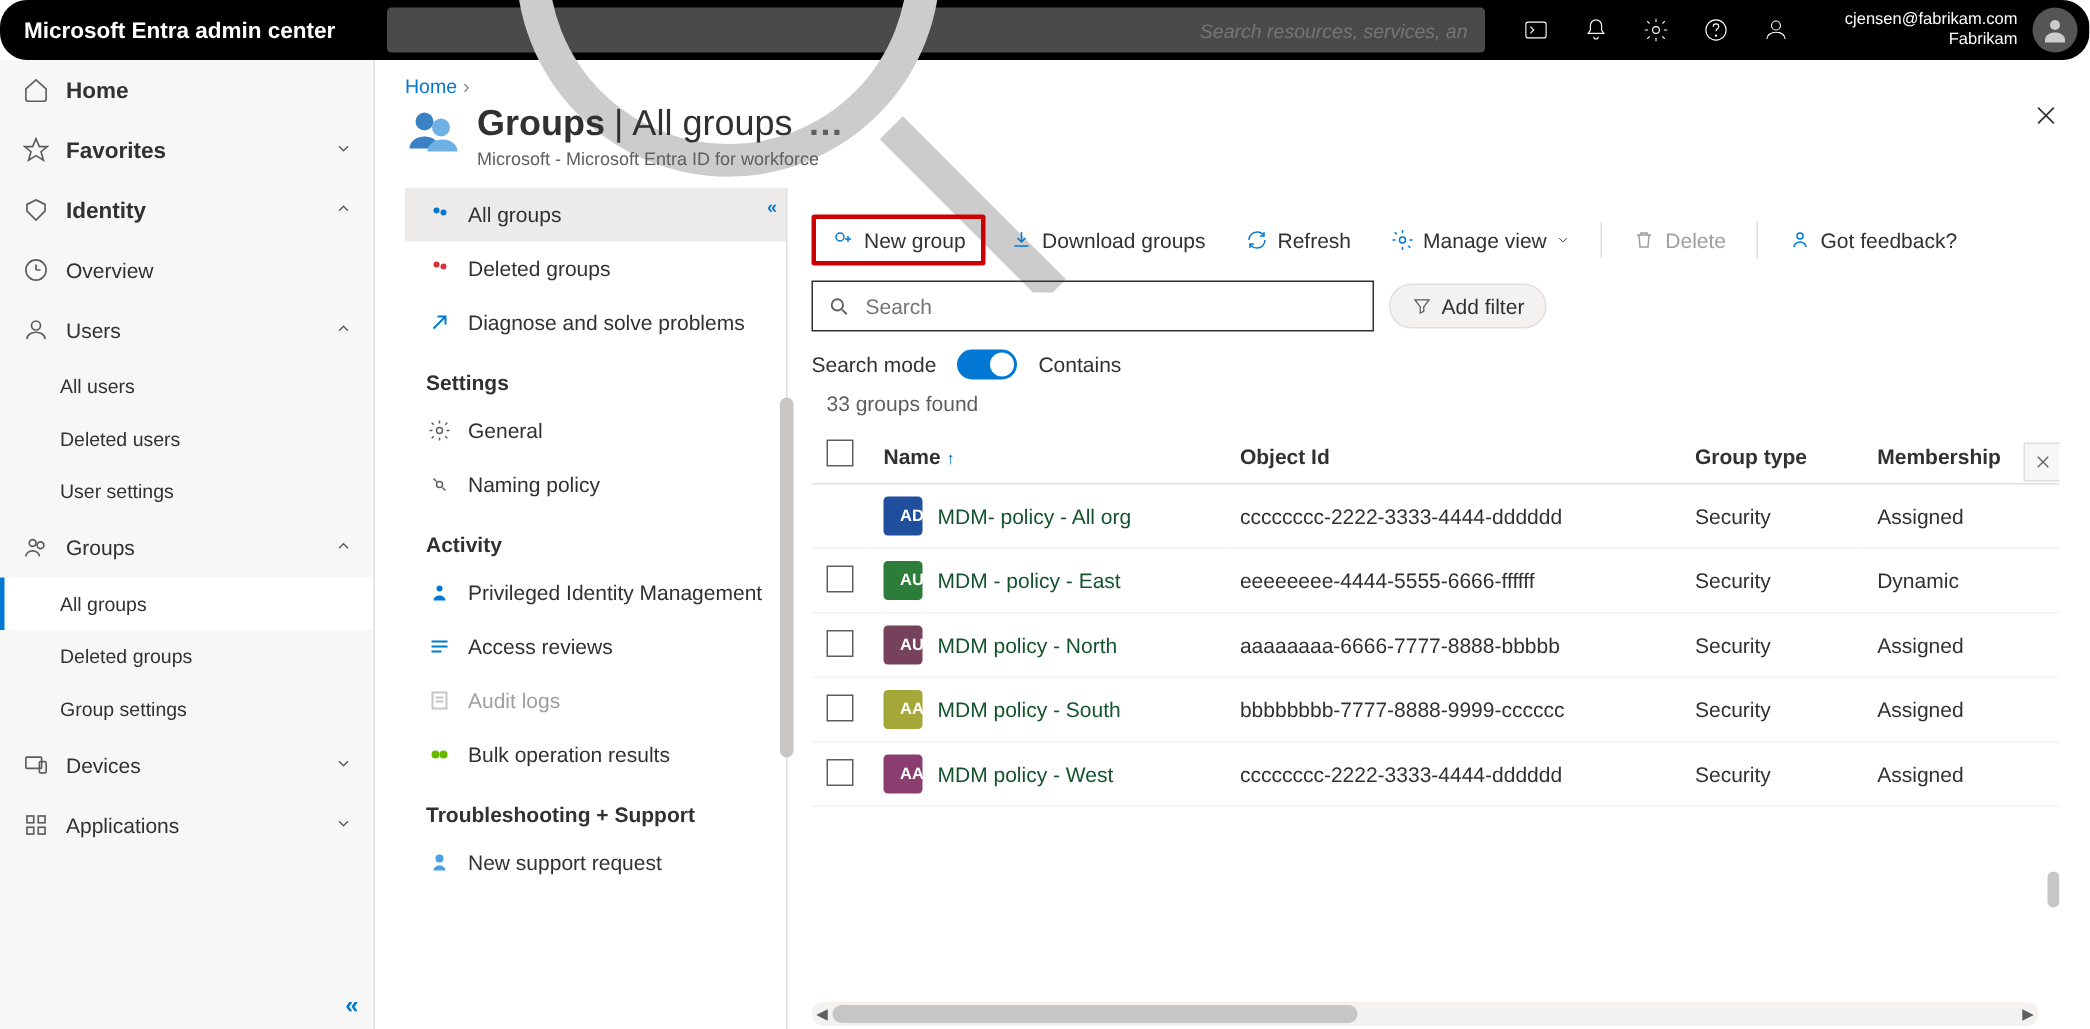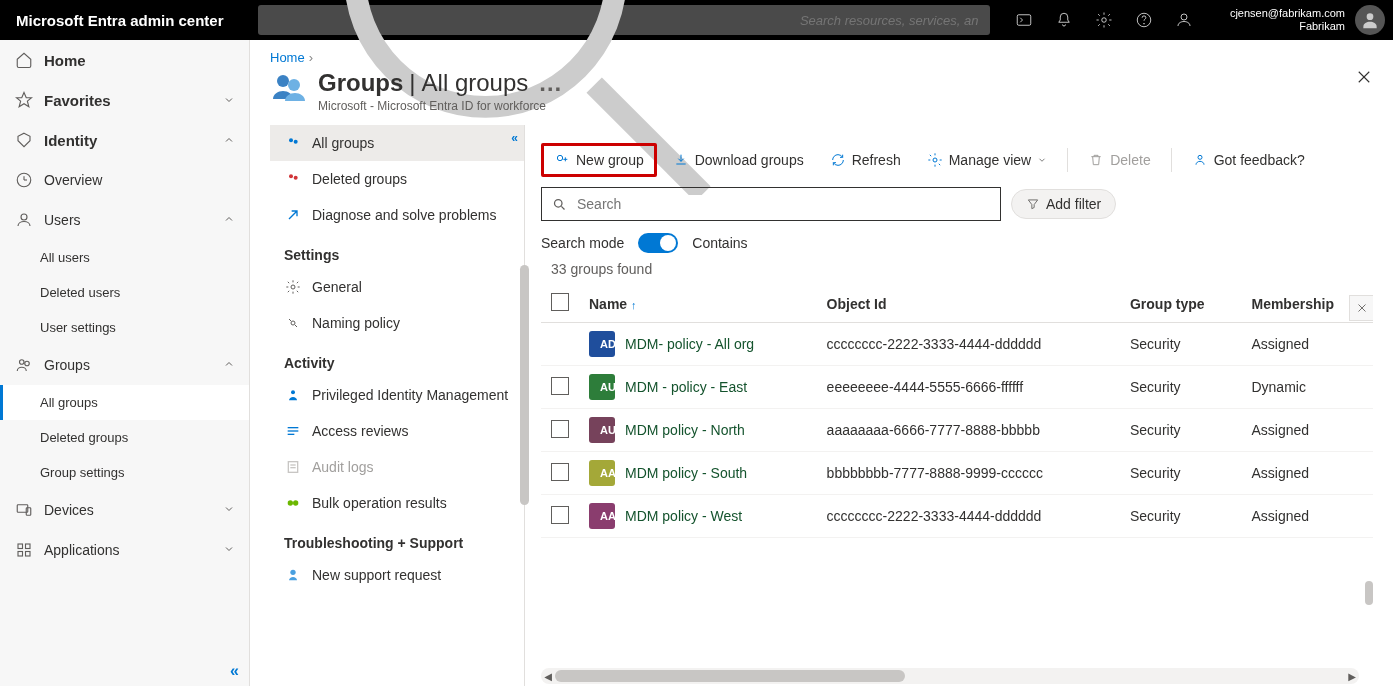--- a/index.html
+++ b/index.html
@@ -1,20 +1,20 @@
 <!DOCTYPE html>
 <html><head>
 <meta charset="utf-8">
 <style>
   * { box-sizing: border-box; }
   html, body { margin: 0; padding: 0; font-family: "Segoe UI", sans-serif; background:#fff; color:#323130; }
   body { width:1393px; height:686px; overflow:hidden; position:relative; }
 
   
-  .header { display:flex; align-items:center; background:#000; color:#fff; height:40px; width:100%; }
+  .header { display:flex; align-items:center; background:#000; color:#fff; height:40px; width:100%;border-radius:18px; }
   .header .brand { padding:0 16px; font-size:15px; font-weight:600; white-space:nowrap; flex:0 0 250px; }
   .header .search-wrap { flex:1; margin:0 8px; }
   .header .search { display:flex; align-items:center; background:#4a4a4a; border-radius:3px; height:30px; padding:0 10px; width:100%; }
   .header .search svg { fill:none; stroke:#ccc; }
   .header .search input { flex:1; background:transparent; border:none; color:#ddd; font-style:italic; font-size:13px; margin-left:8px; outline:none; }
   .header-icons { display:flex; align-items:center; gap:4px; padding:0 8px; }
   .header-icons .hicon { width:36px; height:40px; display:flex; align-items:center; justify-content:center; cursor:pointer; }
   .header-icons .hicon svg { stroke:#fff; fill:none; width:18px; height:18px; }
   .account { display:flex; align-items:center; padding:0 8px 0 20px; gap:10px; }
   .account .acct-text { text-align:right; font-size:11px; line-height:1.2; }
@@ -67,21 +67,21 @@
   .cmdbar { display:flex; align-items:center; gap:6px; margin:18px 0 10px 245px; font-size:14px; }
   .cmdbar .cmd { display:flex; align-items:center; gap:6px; padding:6px 10px; cursor:pointer; }
   .cmdbar .cmd svg { width:16px;height:16px; fill:none; stroke:#0078d4; stroke-width:1.5; }
   .cmdbar .cmd.disabled { color:#a19f9d; }
   .cmdbar .cmd.disabled svg { stroke:#a19f9d; }
   .cmdbar .divider { width:1px; height:24px; background:#e1dfdd; margin:0 4px; }
   .cmdbar .highlight-box { border:3px solid #c00; border-radius:2px; padding:0; }
   .cmdbar .chev-down svg { width:10px;height:10px; stroke:#323130; }
 
   .filters { display:flex; align-items:center; gap:10px; margin-left:0; }
-  .filters .search-box { display:flex; align-items:center; border:1px solid #323130; width:460px; height:34px; padding:0 10px; gap:8px; }
+  .filters .search-box { display:flex; align-items:center; border:1px solid #323130; width:375px; height:34px; padding:0 10px; gap:8px; }
   .filters .search-box svg { width:15px; height:15px; stroke:#605e5c; fill:none; stroke-width:2; }
   .filters .search-box input { border:none; outline:none; flex:1; font-size:14px; }
   .filters .add-filter { display:flex; align-items:center; gap:6px; background:#f3f2f1; border:1px solid #e1dfdd; border-radius:16px; padding:6px 14px; font-size:14px; cursor:pointer; }
   .filters .add-filter svg { width:14px;height:14px;fill:none;stroke:#605e5c;stroke-width:1.5; }
 
   .search-mode { display:flex; align-items:center; gap:14px; margin:12px 0 8px; font-size:14px; }
   .toggle { width:40px; height:20px; background:#0078d4; border-radius:10px; position:relative; cursor:pointer; }
   .toggle::after { content:""; position:absolute; top:2px; right:2px; width:16px; height:16px; background:#fff; border-radius:50%; }
   .count-text { font-size:14px; color:#605e5c; padding-left:10px; margin-bottom:8px; }
 

